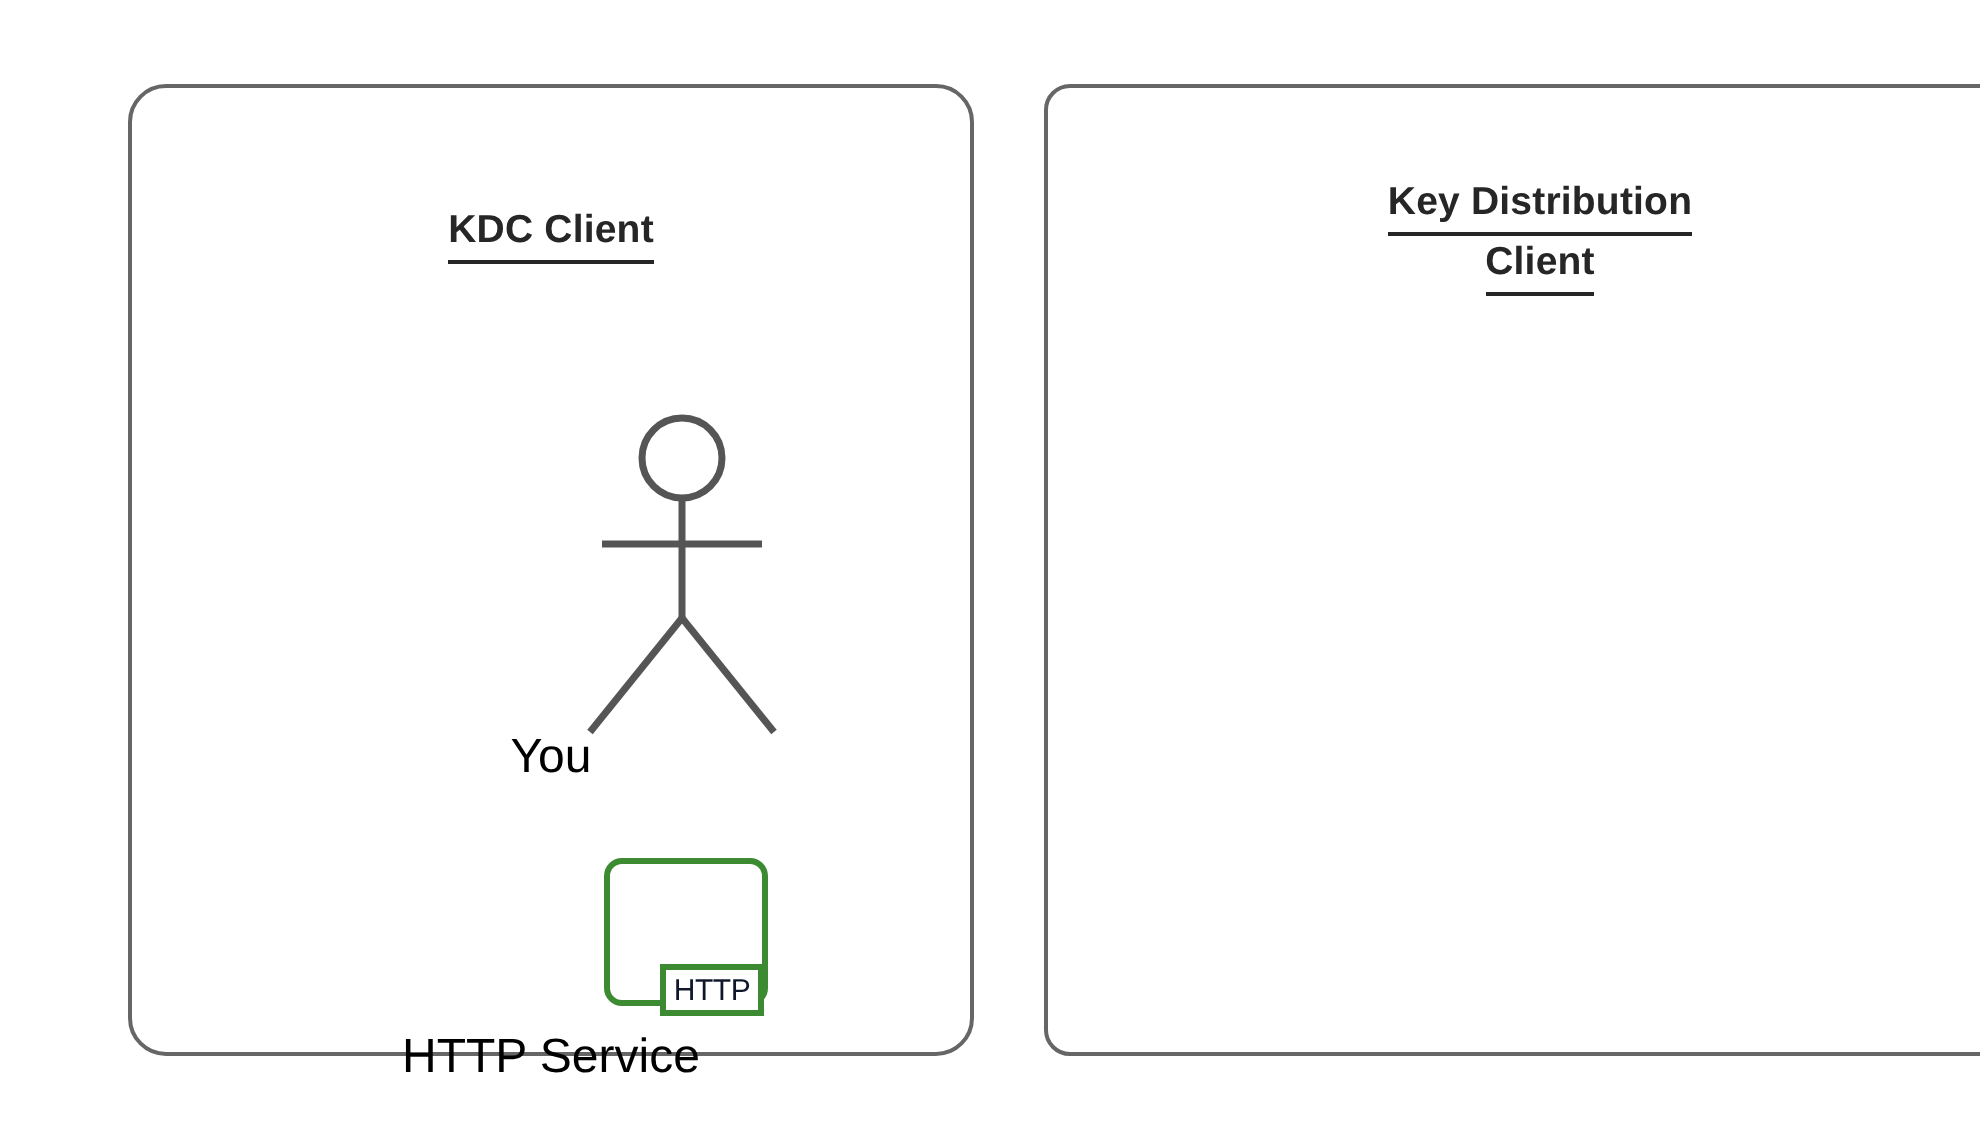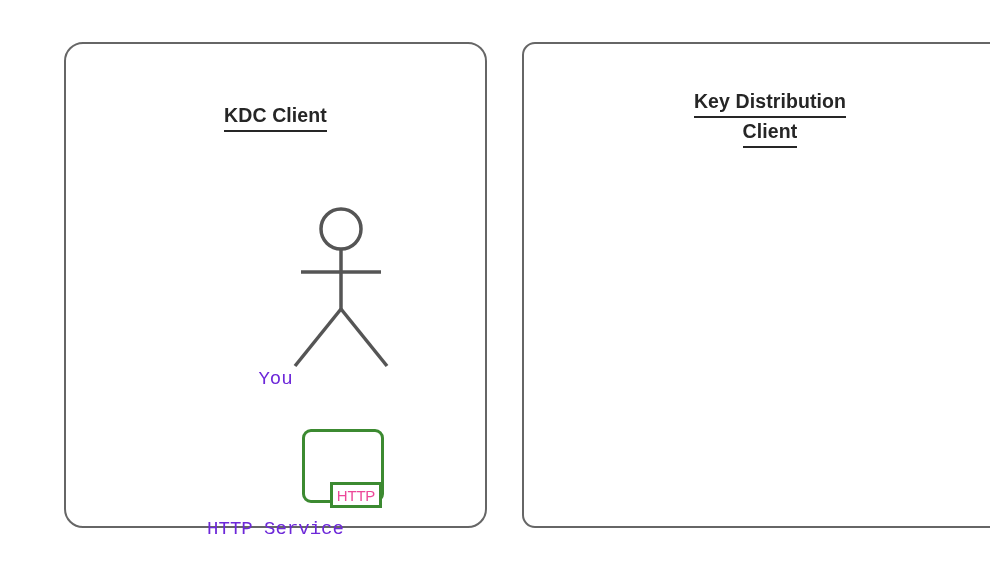--- a/index.html
+++ b/index.html
@@ -58,24 +58,23 @@
     width: 112px;
     height: 172px;
   }
   #actor svg { display: block; }
 
   .figure-label {
     position: absolute;
     left: 0;
     right: 0;
     text-align: center;
-    font-size: 19px;
-    color: #6d28d9;
+    font-size: 24px;
+    color: #000000;
     line-height: 24px;
-    font-family: Liberation Mono, monospace;
   }
   #label-you { top: 323px; }
 
   
   #http-icon {
     position: absolute;
     left: 236px;
     top: 385px;
     width: 82px;
     height: 74px;
@@ -99,21 +98,21 @@
     height: 26px;
     box-sizing: border-box;
     border: 3px solid #3c8a31;
     background: #ffffff;
     display: flex;
     align-items: center;
     justify-content: center;
   }
   #http-badge-text {
     font-size: 15px;
-    color: #ec4899;
+    color: #0f172a;
     line-height: 15px;
     letter-spacing: -0.2px;
   }
   #label-http-service { top: 473px; }
 </style>
 </head>
 <body>
 
 <div id="canvas">
 

